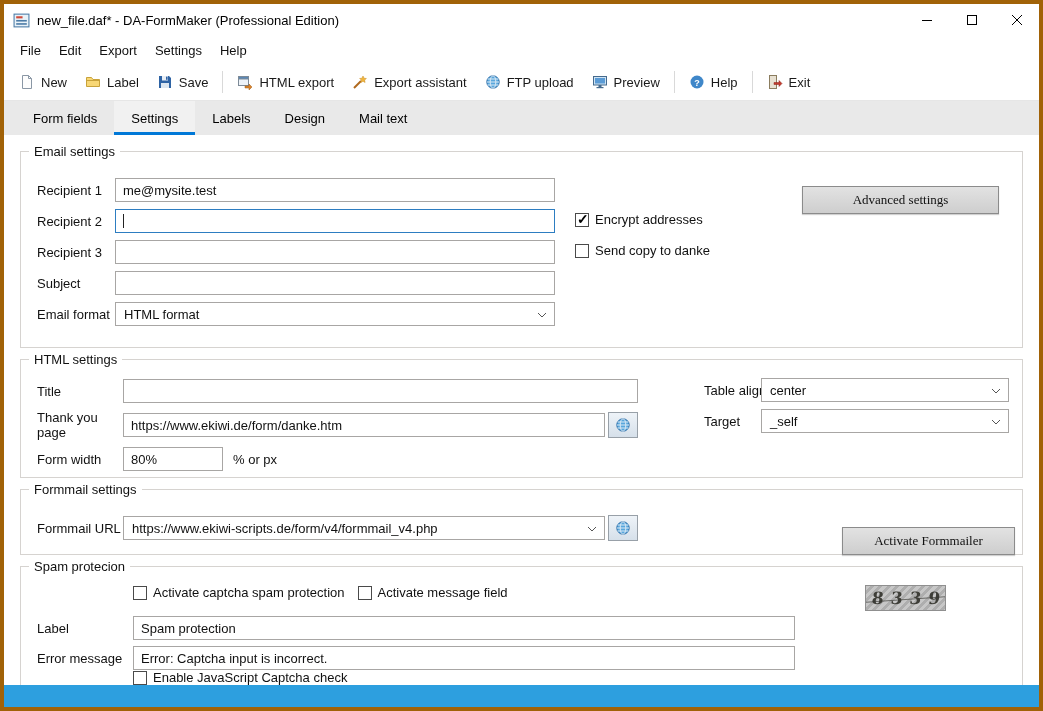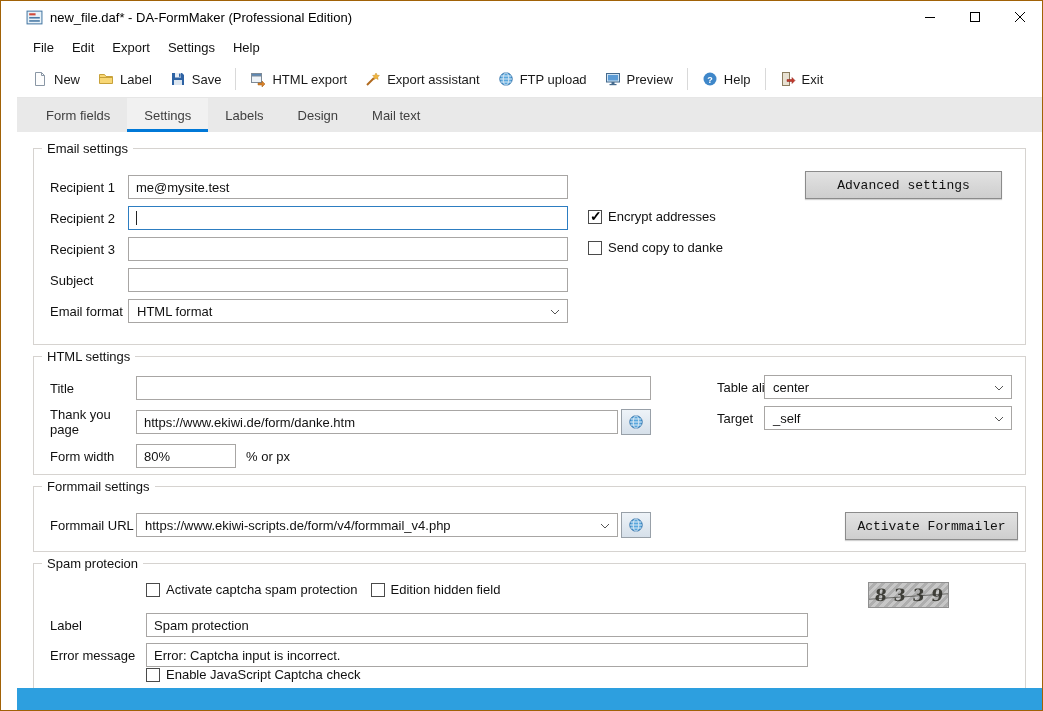--- a/index.html
+++ b/index.html
@@ -1,37 +1,37 @@
 <!DOCTYPE html>
 <html><head>
 <meta charset="utf-8">
 <style>
   * { box-sizing: border-box; margin: 0; padding: 0; }
   html,body { width: 1043px; height: 711px; overflow: hidden; }
   body { font-family: "Liberation Sans", sans-serif; background: #9db3c8; }
-  .window { width: 1043px; height: 711px; border: 1px solid #a16207; background: #fff; display: flex; flex-direction: column; padding-left: 16px; }
+  .window { width: 1043px; height: 711px; border: 4px solid #a16207; background: #fff; display: flex; flex-direction: column; }
 
   
   .titlebar { height: 32px; display: flex; align-items: center; padding-left: 9px; background: #fff; flex: 0 0 auto; }
   .title-text { font-size: 13px; margin-left: 7px; color: #000; flex: 1 1 auto; white-space: nowrap; }
   .win-controls { display: flex; height: 32px; }
   .win-btn { width: 45px; height: 32px; display: flex; align-items: center; justify-content: center; background: transparent; border: none; }
 
   
   .menubar { height: 28px; display: flex; align-items: center; padding-left: 7px; background: #fff; font-size: 13px; flex: 0 0 auto; }
   .menu-item { padding: 4px 9px; color: #111; }
 
   
   .toolbar { height: 37px; display: flex; align-items: center; padding-left: 6px; background: #fff; border-bottom: 1px solid #e6e6e6; flex: 0 0 auto; }
   .tb-btn { display: flex; align-items: center; gap: 6px; border: none; background: transparent; padding: 5px 9px; font-size: 13px; font-family: inherit; color: #1a1a1a; }
   .tb-sep { width: 1px; height: 22px; background: #d9d9d9; margin: 0 5px; }
 
   
   .tabstrip { height: 34px; background: #e9e9e9; display: flex; align-items: stretch; padding-left: 12px; flex: 0 0 auto; }
-  .tab { display: flex; align-items: center; padding: 0 17px; font-size: 13px; color: #404040; position: relative; }
+  .tab { display: flex; align-items: center; padding: 0 17px; font-size: 13px; color: #000000; position: relative; }
   .tab.active { background: #f1f1f1; }
   .tab.active::after { content: ""; position: absolute; left: 0; right: 0; bottom: 0; height: 3px; background: #0078d7; }
 
   
   .content { flex: 1 1 auto; overflow: hidden; background: #fff; padding-top: 16px; position: relative; }
   .group { position: relative; border: 1px solid #d6d3d0; margin: 0 16px 11px; background: #fff; }
   .group-label { position: absolute; top: -8px; left: 8px; background: #fff; padding: 0 5px; font-size: 13px; color: #111; line-height: 15px; }
   .g1 { padding: 26px 0 21px; }
   .g2 { padding: 19px 0 6px; }
   .g3 { padding: 25px 0 13px; }
@@ -44,21 +44,21 @@
   .g4 .frow > label { width: 96px; }
 
   .txt { height: 24px; border: 1px solid #a8a6a4; font-size: 13px; font-family: inherit; padding: 0 7px; color: #111; background: #fff; }
   .txt.focused { border-color: #2d7dc1; }
   .input-wrap { position: relative; display: inline-block; }
   .caret { position: absolute; left: 8px; top: 5px; width: 1px; height: 14px; background: #222; }
 
   .ddl { height: 24px; border: 1px solid #a8a6a4; background: #fff; display: flex; align-items: center; padding: 0 22px 0 8px; position: relative; font-size: 13px; color: #111; }
   .ddl .chev { position: absolute; right: 7px; top: 9px; line-height: 0; }
 
-  .push-btn { background: linear-gradient(#e2e2e2,#cecece); border: 1px solid #8b8b8b; font-size: 13px; font-family: Liberation Mono, monospace; color: #111; box-shadow: 0 1px 1px rgba(0,0,0,0.18); }
+  .push-btn { background: linear-gradient(#e2e2e2,#cecece); border: 1px solid #8b8b8b; font-size: 13px; font-family: Liberation Serif, serif; color: #111; box-shadow: 0 1px 1px rgba(0,0,0,0.18); margin-top: 12px; }
   .globe-btn { width: 30px; height: 26px; margin-left: 3px; border: 1px solid #98a0a8; background: linear-gradient(#eef3f8,#d6e0ea); display: flex; align-items: center; justify-content: center; padding: 0; }
 
   .cb-row { display: flex; align-items: center; gap: 6px; font-size: 13px; color: #111; }
   .cb { width: 14px; height: 14px; border: 1px solid #4a4a4a; background: #fff; position: relative; flex: 0 0 auto; }
   .cb.checked::after { content: "✓"; position: absolute; left: 1px; top: -3px; font-size: 14px; font-weight: bold; color: #000; }
 
   .suffix { font-size: 13px; color: #111; margin-left: 10px; }
   .abs-label { position: absolute; font-size: 13px; color: #111; }
 
   .captcha { position: absolute; top: 18px; right: 76px; width: 81px; height: 26px; border: 1px solid #8f8f8f;
@@ -315,21 +315,21 @@
       <span class="group-label">Spam protecion</span>
 
       <div class="frow" style="margin-bottom:16px">
         <label></label>
         <div class="cb-row">
           <span class="cb"></span>
           <span>Activate captcha spam protection</span>
         </div>
         <div class="cb-row" style="margin-left:13px">
           <span class="cb"></span>
-          <span>Edition hidden field</span>
+          <span>Activate message field</span>
         </div>
       </div>
 
       <div class="frow" style="margin-bottom:6px">
         <label>Label</label>
         <input class="txt" style="width: 662px;" value="Spam protection">
       </div>
 
       <div class="frow" style="margin-bottom:0">
         <label>Error message</label>

